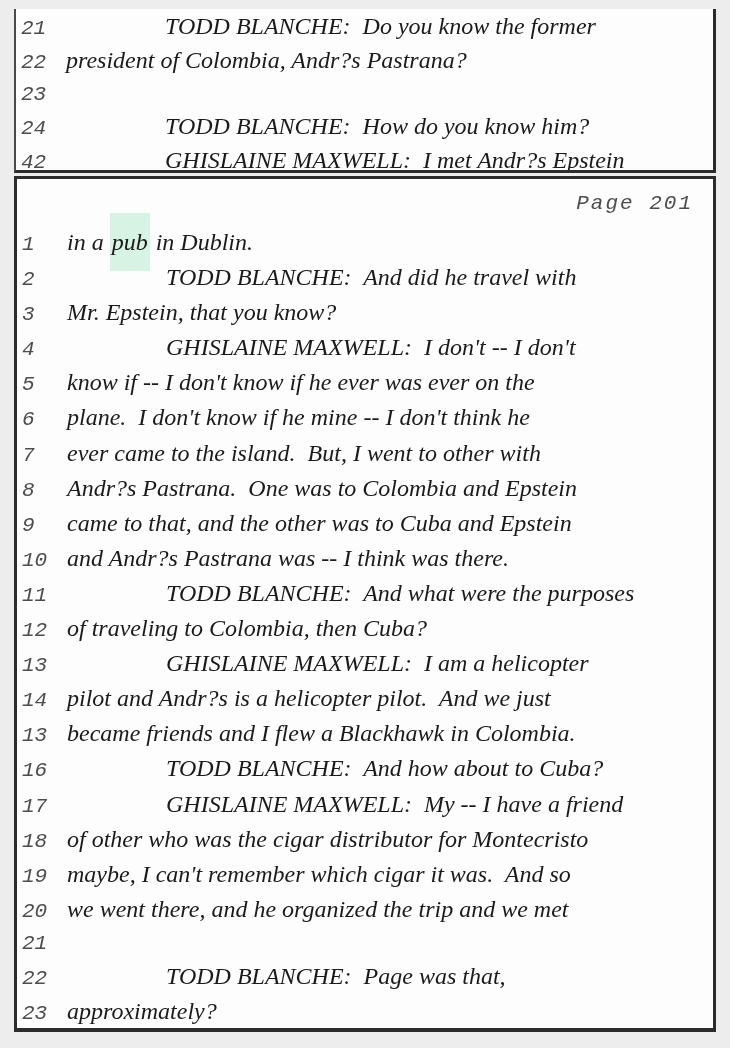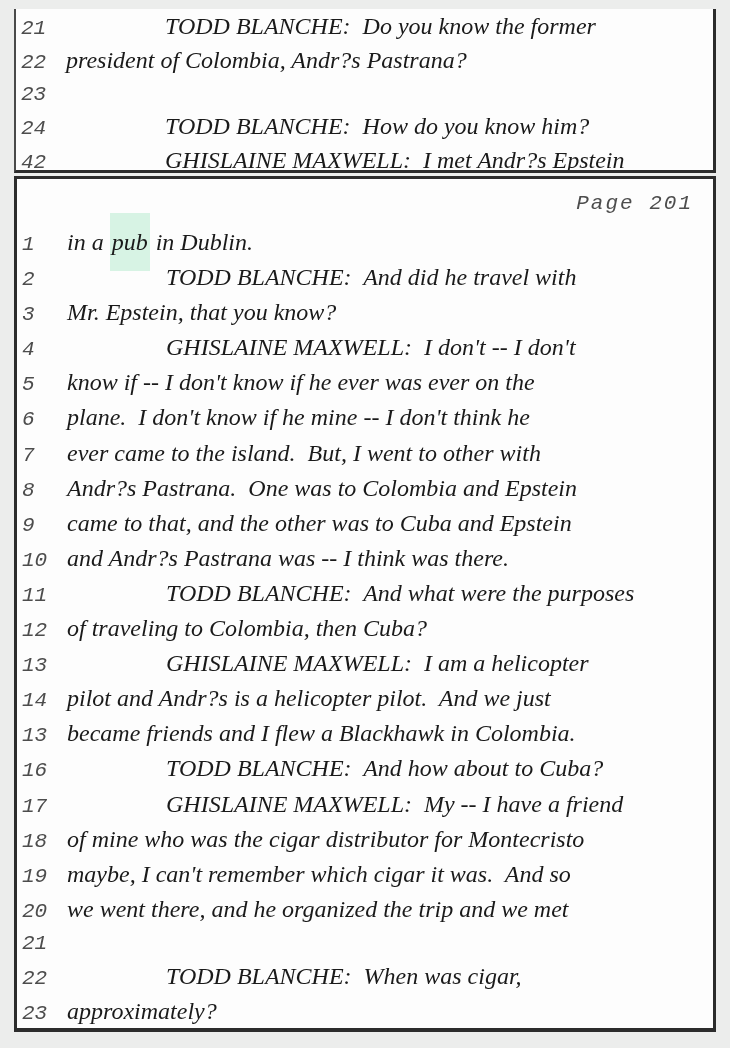--- a/index.html
+++ b/index.html
@@ -180,36 +180,36 @@
         <div class="line">
           <span class="num">16</span>
           <span class="txt indent">TODD BLANCHE:  And how about to Cuba?</span>
         </div>
         <div class="line">
           <span class="num">17</span>
           <span class="txt indent">GHISLAINE MAXWELL:  My -- I have a friend</span>
         </div>
         <div class="line">
           <span class="num">18</span>
-          <span class="txt">of mine who was the cigar distributor for Montecristo</span>
+          <span class="txt">of other who was the cigar distributor for Montecristo</span>
         </div>
         <div class="line">
           <span class="num">19</span>
           <span class="txt">maybe, I can't remember which cigar it was.  And so</span>
         </div>
         <div class="line">
           <span class="num">20</span>
           <span class="txt">we went there, and he organized the trip and we met</span>
         </div>
         <div class="line">
           <span class="num">21</span>
         </div>
         <div class="line">
           <span class="num">22</span>
-          <span class="txt indent">TODD BLANCHE:  When was cigar,</span>
+          <span class="txt indent">TODD BLANCHE:  Page was that,</span>
         </div>
         <div class="line">
           <span class="num">23</span>
           <span class="txt">approximately?</span>
         </div>
         <div class="line">
           <span class="num">24</span>
           <span class="txt indent">GHISLAINE MAXWELL:  Had to be -- it had to</span>
         </div>
       </div>

